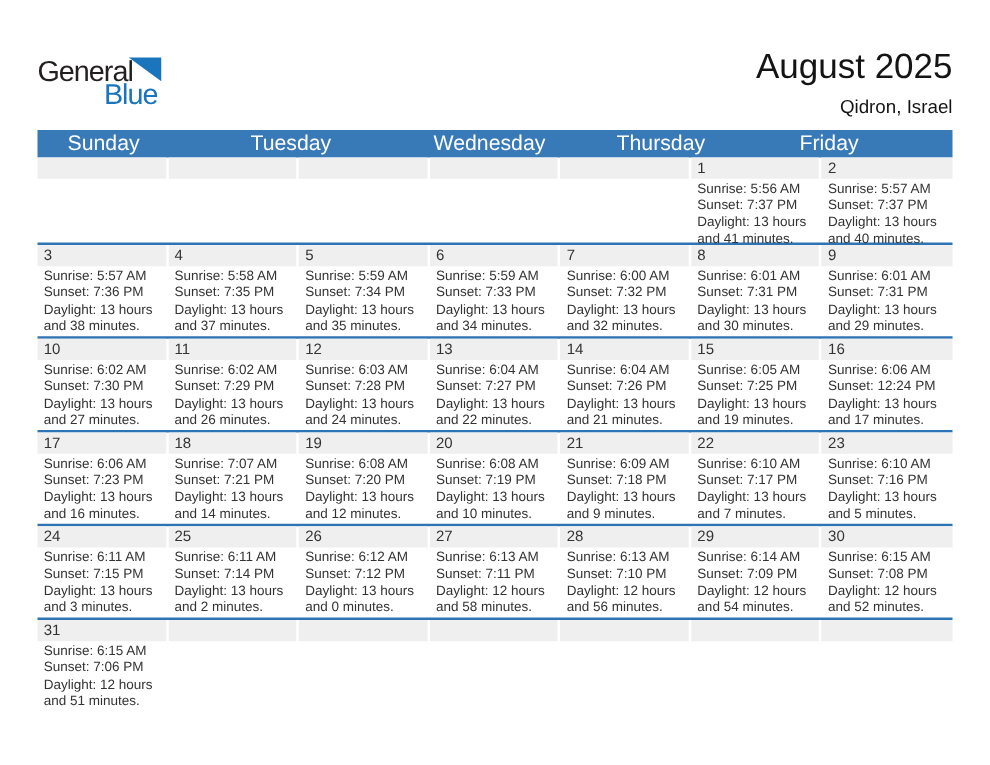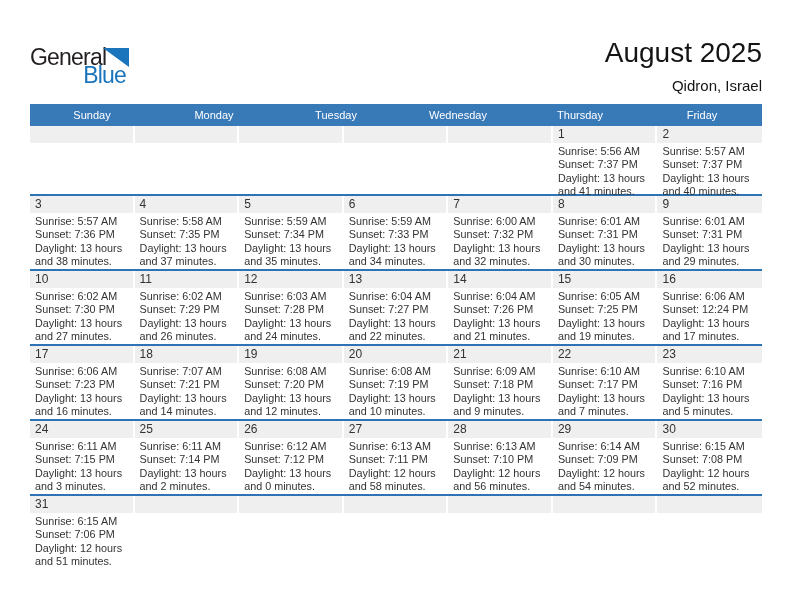--- a/index.html
+++ b/index.html
@@ -6,33 +6,33 @@
   body{
     width:792px;height:612px;background:#ffffff;
     font-family:"Liberation Sans", sans-serif;
     position:relative;overflow:hidden;
     color:#333;
   }
   .page{position:absolute;inset:0;}
 
   
   .logo{position:absolute;left:30px;top:46px;width:96px;}
-  .logo-line1{display:flex;align-items:flex-end;}
+  .logo-line1{display:flex;align-items:flex-start;}
   .logo-general{font-size:23px;line-height:22px;color:#231f20;letter-spacing:-0.8px;}
   .logo-triangle{width:0;height:0;border-top:19px solid var(--logo-blue,#1b75bc);border-left:26px solid transparent;margin-left:-3px;margin-bottom:1px;}
   .logo-blue{font-size:23px;line-height:19px;color:var(--logo-blue,#1b75bc);text-align:right;margin-top:-2px;letter-spacing:-0.8px;}
 
   
   .title{position:absolute;right:30px;top:38px;font-size:28px;line-height:30px;color:#141414;text-align:left;}
   .subtitle{position:absolute;right:30px;top:77px;font-size:15px;line-height:18px;color:#141414;text-align:left;}
 
   
   .calendar{position:absolute;left:30px;top:104px;width:732px;}
   .weekday-header{display:flex;background:var(--header-bg,#3879b8);height:22px;}
-  .weekday{flex:1;min-width:0;color:#ffffff;font-size:11px;line-height:22px;padding-left:2px;box-sizing:border-box;white-space:nowrap;overflow:hidden;text-align:center;}
+  .weekday{flex:1;min-width:0;color:#ffffff;font-size:17px;line-height:22px;padding-left:24px;box-sizing:border-box;white-space:nowrap;overflow:hidden;}
 
   .week-row{display:flex;border-bottom:2px solid var(--week-divider,#2e74b5);height:73px;align-items:stretch;}
   .week-row.week-first{height:68px;}
   .week-row.week-last{border-bottom:none;height:84px;}
   .day-cell{flex:1;min-width:0;box-sizing:border-box;}
   .day-band{height:17px;background:var(--day-band-bg,#efefef);margin-right:2px;font-size:12px;line-height:17px;color:#333;padding-left:5px;box-sizing:border-box;}
   .day-cell:last-child .day-band{margin-right:0;}
   .day-lines{padding:2px 2px 0 5px;font-size:10.8px;line-height:13.4px;color:#333;}
   .day-lines div{white-space:nowrap;overflow:hidden;}
 </style>
@@ -48,21 +48,20 @@
     </div>
     <div class="logo-blue">Blue</div>
   </div>
 
   <div class="title">August 2025</div>
   <div class="subtitle">Qidron, Israel</div>
 
   <div class="calendar">
     <div class="weekday-header">
       <div class="weekday">Sunday</div>
-      <div class="weekday">Monday</div>
       <div class="weekday">Tuesday</div>
       <div class="weekday">Wednesday</div>
       <div class="weekday">Thursday</div>
       <div class="weekday">Friday</div>
     </div>
     <div id="weeks">
         <div class="week-row week-first">
           <div class="day-cell">
             <div class="day-band"></div>
           </div>

